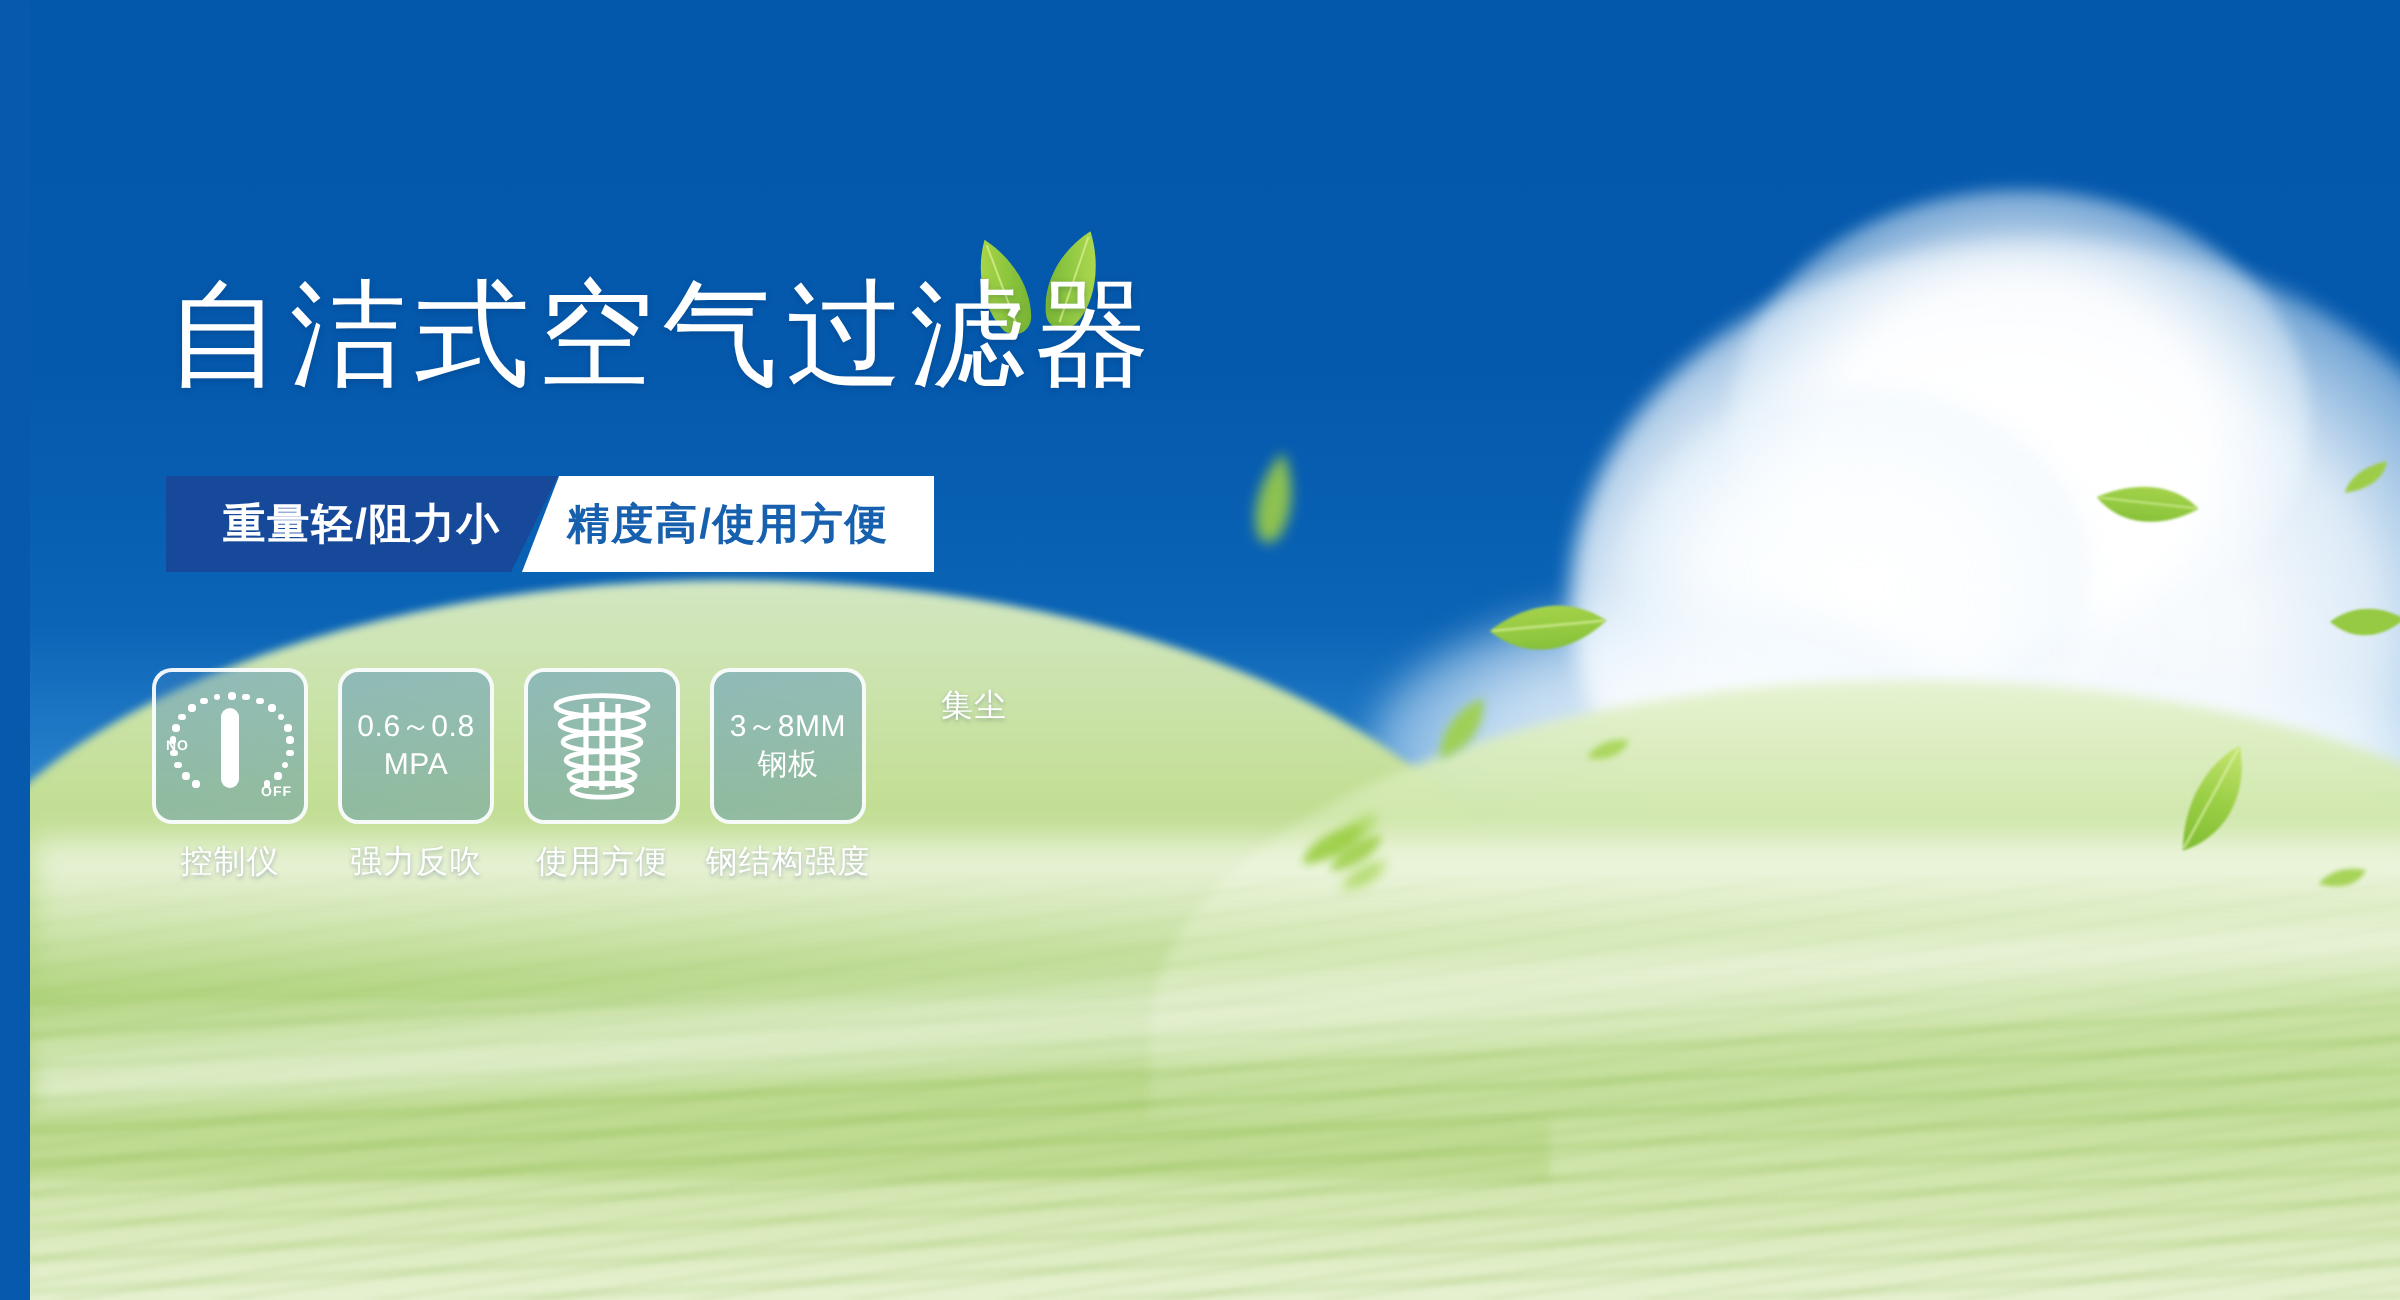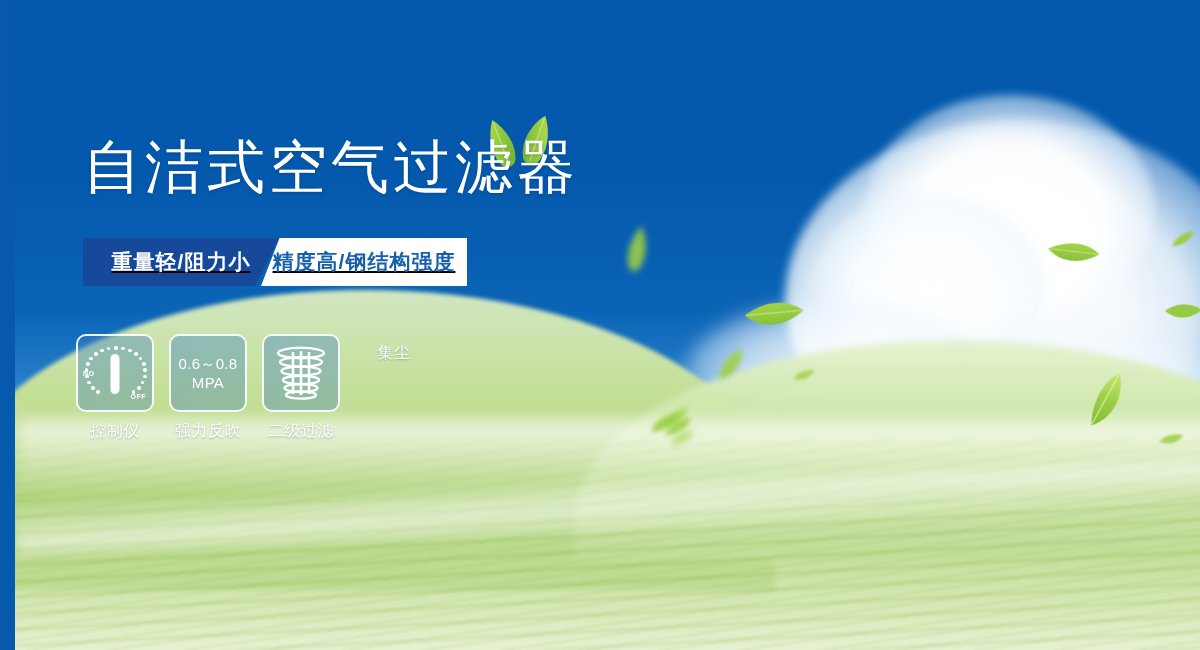--- a/index.html
+++ b/index.html
@@ -137,21 +137,20 @@
     position:absolute;left:68px;top:138px;
     font-size:58px;line-height:1;letter-spacing:4px;
     color:#ffffff;font-weight:300;
     font-family:"DejaVu Sans","Liberation Sans",sans-serif;
     text-shadow:0 1px 3px rgba(0,30,70,.25);
     white-space:nowrap;
   }
   #subtitle-wrap{
     position:absolute;left:68px;top:238px;height:48px;width:392px;
     display:flex;
-    text-decoration:underline;
   }
   .sub-seg-dark{
     background:#17499b;color:#fff;
     display:flex;align-items:center;justify-content:center;
     font-size:21px;font-weight:700;letter-spacing:1px;
     width:196px;
     clip-path:polygon(0 0,100% 0,88% 100%,0 100%);
   }
   .sub-seg-light{
     background:#ffffff;color:#1660ae;
@@ -336,21 +335,21 @@
   <div class="leaf" style="left:648px;top:418px;width:30px;height:18px;transform:rotate(-6deg);filter:blur(2px);opacity:.9;">
     <svg viewBox="0 0 30 18">
         <path d="M1 16 C5 7 14 1 29 1 C26 10 14 17 1 16 Z" fill="#9fd04d"></path>
       </svg>
   </div>
 
   <div id="headline">自洁式空气过滤器</div>
 
   <div id="subtitle-wrap">
     <div class="sub-seg-dark">重量轻/阻力小</div>
-    <div class="sub-seg-light">精度高/钢结构强度</div>
+    <div class="sub-seg-light">精度高/使用方便</div>
   </div>
 
   <div id="features">
 
     <div class="feature">
       <div class="feat-box">
         <div class="gauge-wrap">
           <div class="gauge-dot" style="left:30.0px;top:1.0px"></div>
           <div class="gauge-dot" style="left:37.2px;top:1.6px"></div>
           <div class="gauge-dot" style="left:44.0px;top:3.6px"></div>
@@ -399,23 +398,30 @@
           <g fill="none" stroke="#ffffff" stroke-width="2.4">
             <ellipse cx="25" cy="7" rx="23" ry="5.2"></ellipse>
             <ellipse cx="25" cy="16" rx="21" ry="4.8"></ellipse>
             <ellipse cx="25" cy="25" rx="19.5" ry="4.5"></ellipse>
             <ellipse cx="25" cy="34" rx="18" ry="4.2"></ellipse>
             <ellipse cx="25" cy="42" rx="16.5" ry="4"></ellipse>
             <ellipse cx="25" cy="49" rx="15" ry="3.6"></ellipse>
           </g>
         </svg>
       </div>
-      <div class="feat-label">二级过滤</div>
+      <div class="feat-label">使用方便</div>
     </div>
 
+    <div class="feature">
+      <div class="feat-box">
+        <div class="feat-text">3～8MM</div>
+        <div class="feat-text">钢板</div>
+      </div>
+      <div class="feat-label">钢结构强度</div>
+    </div>
 
     <div class="feature">
       <div class="feat-label">集尘</div>
     </div>
 
   </div>
 
   <div class="leaf" style="left:634px;top:414px;width:34px;height:18px;transform:rotate(-8deg);filter:blur(2.2px);opacity:.95;z-index:5;">
     <svg viewBox="0 0 34 18">
         <path d="M1 16 C5 6 15 1 33 1 C29 11 16 17 1 16 Z" fill="#9ed04a"></path>

